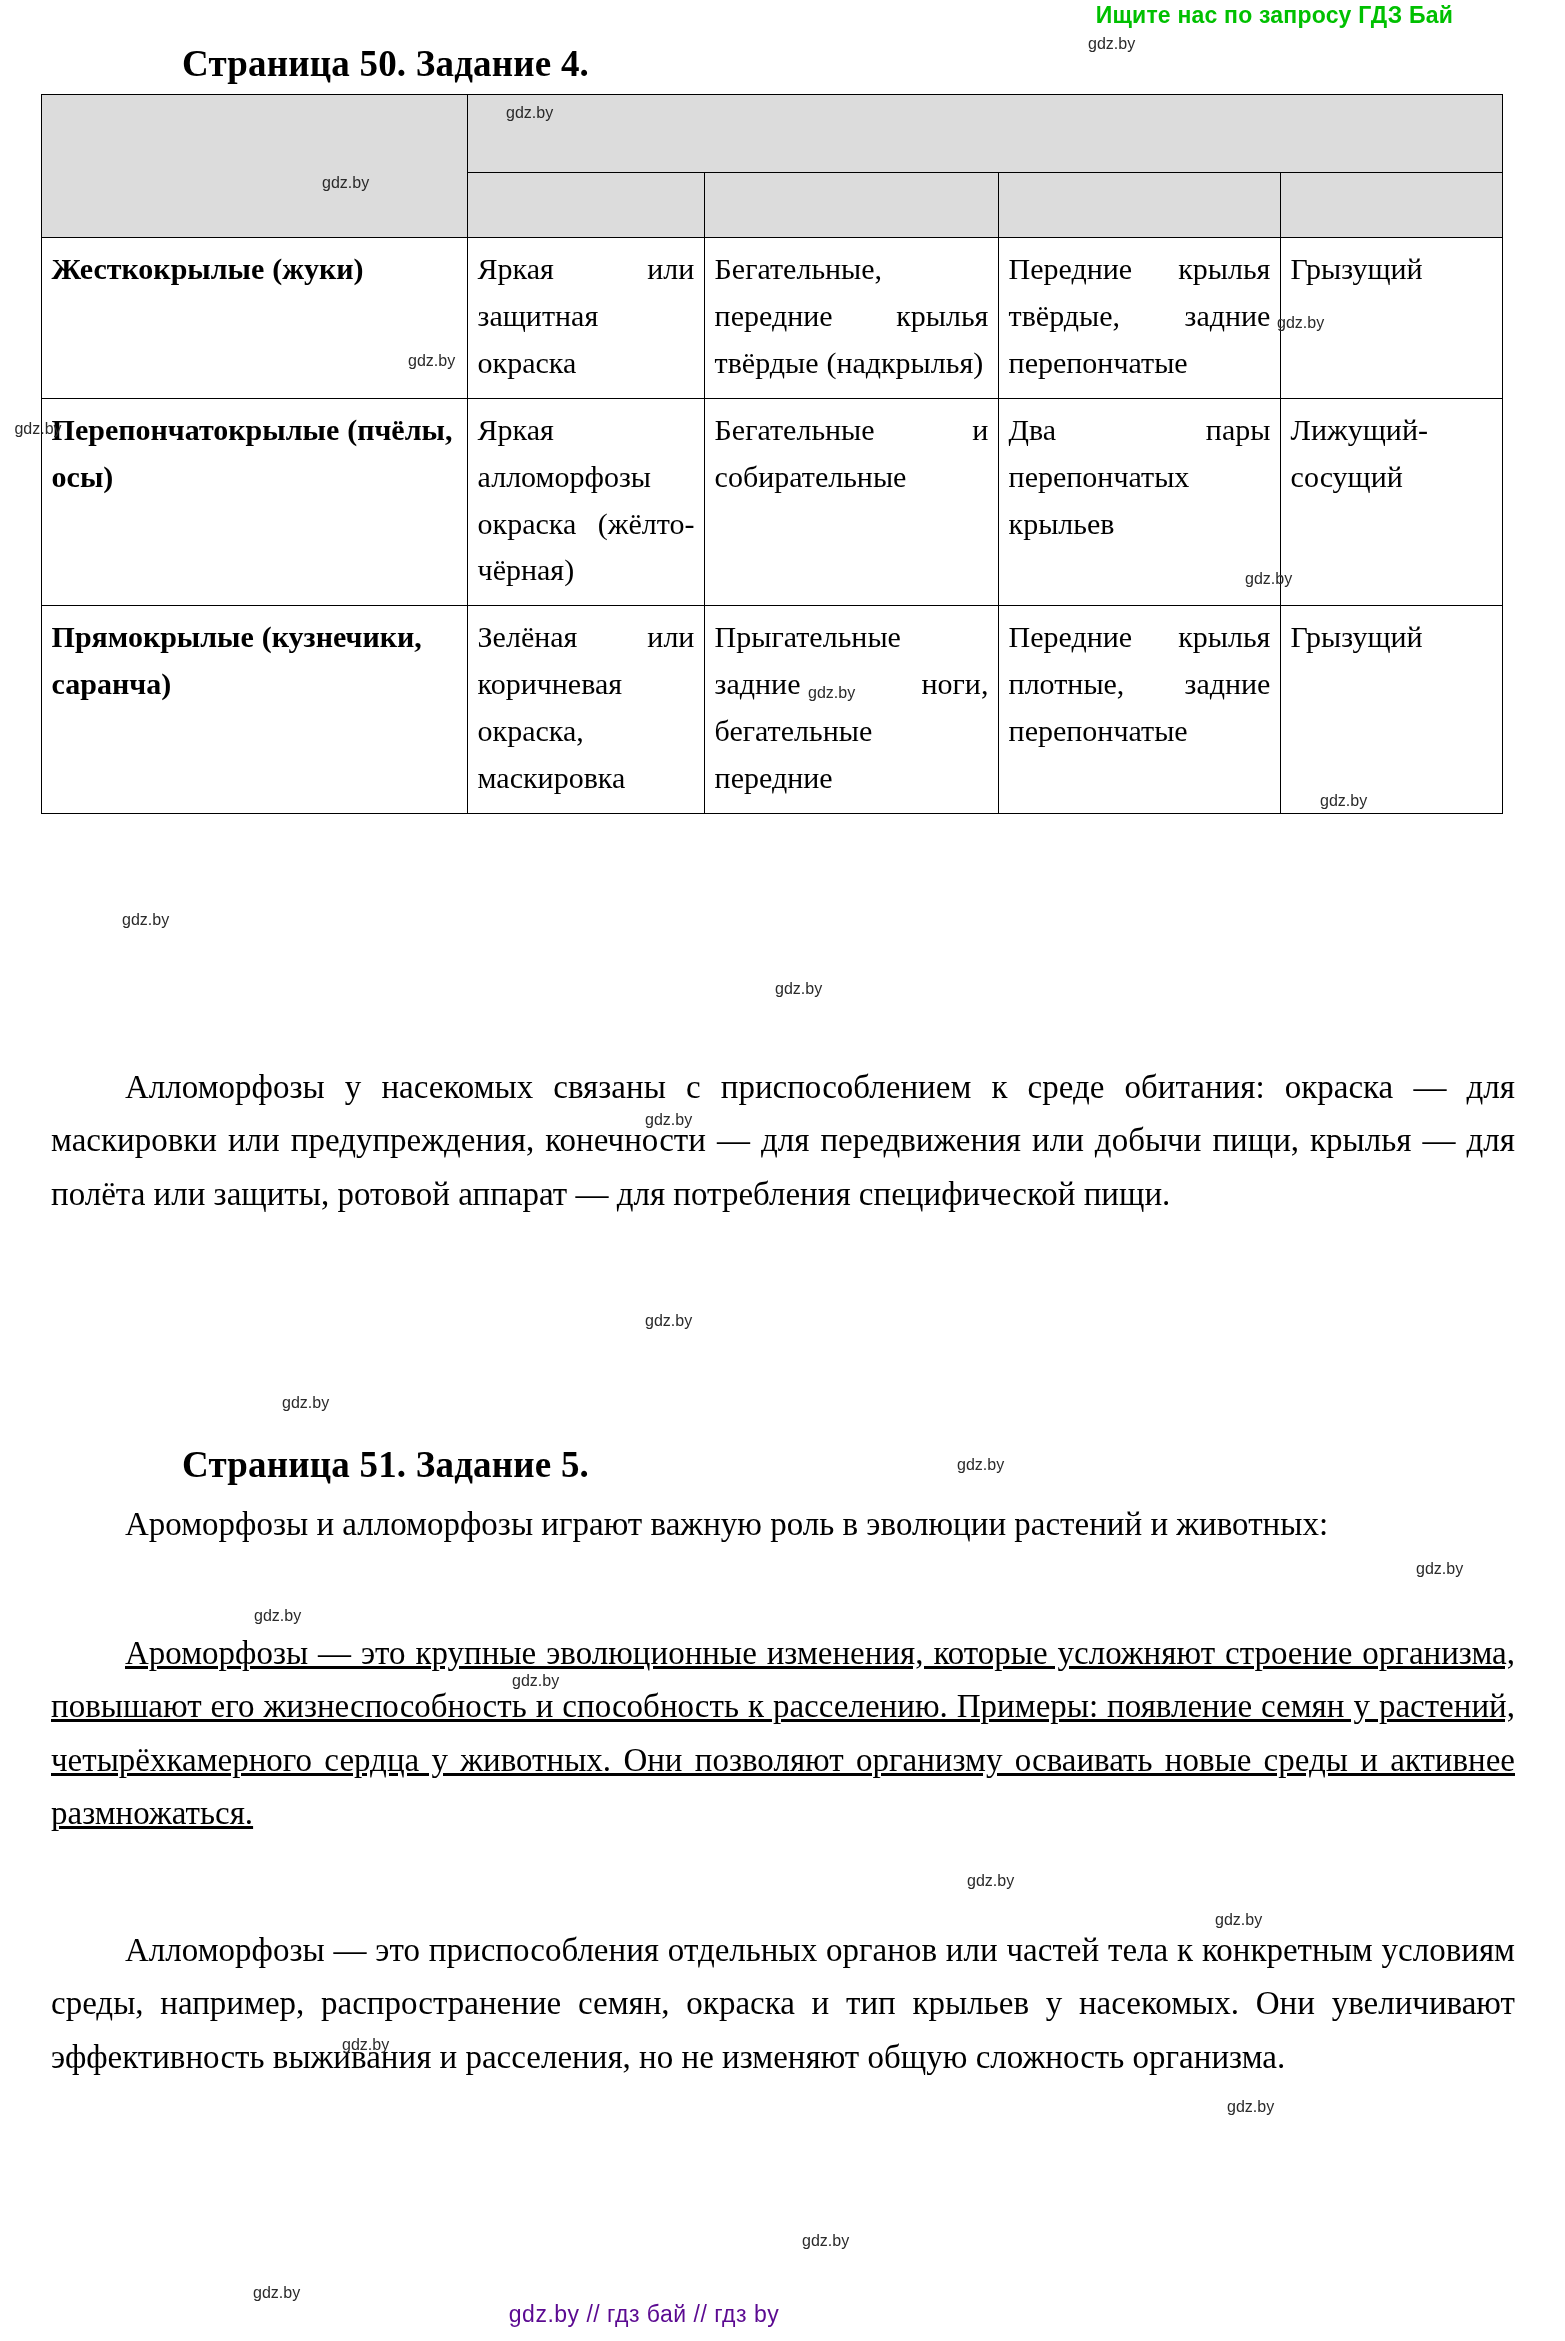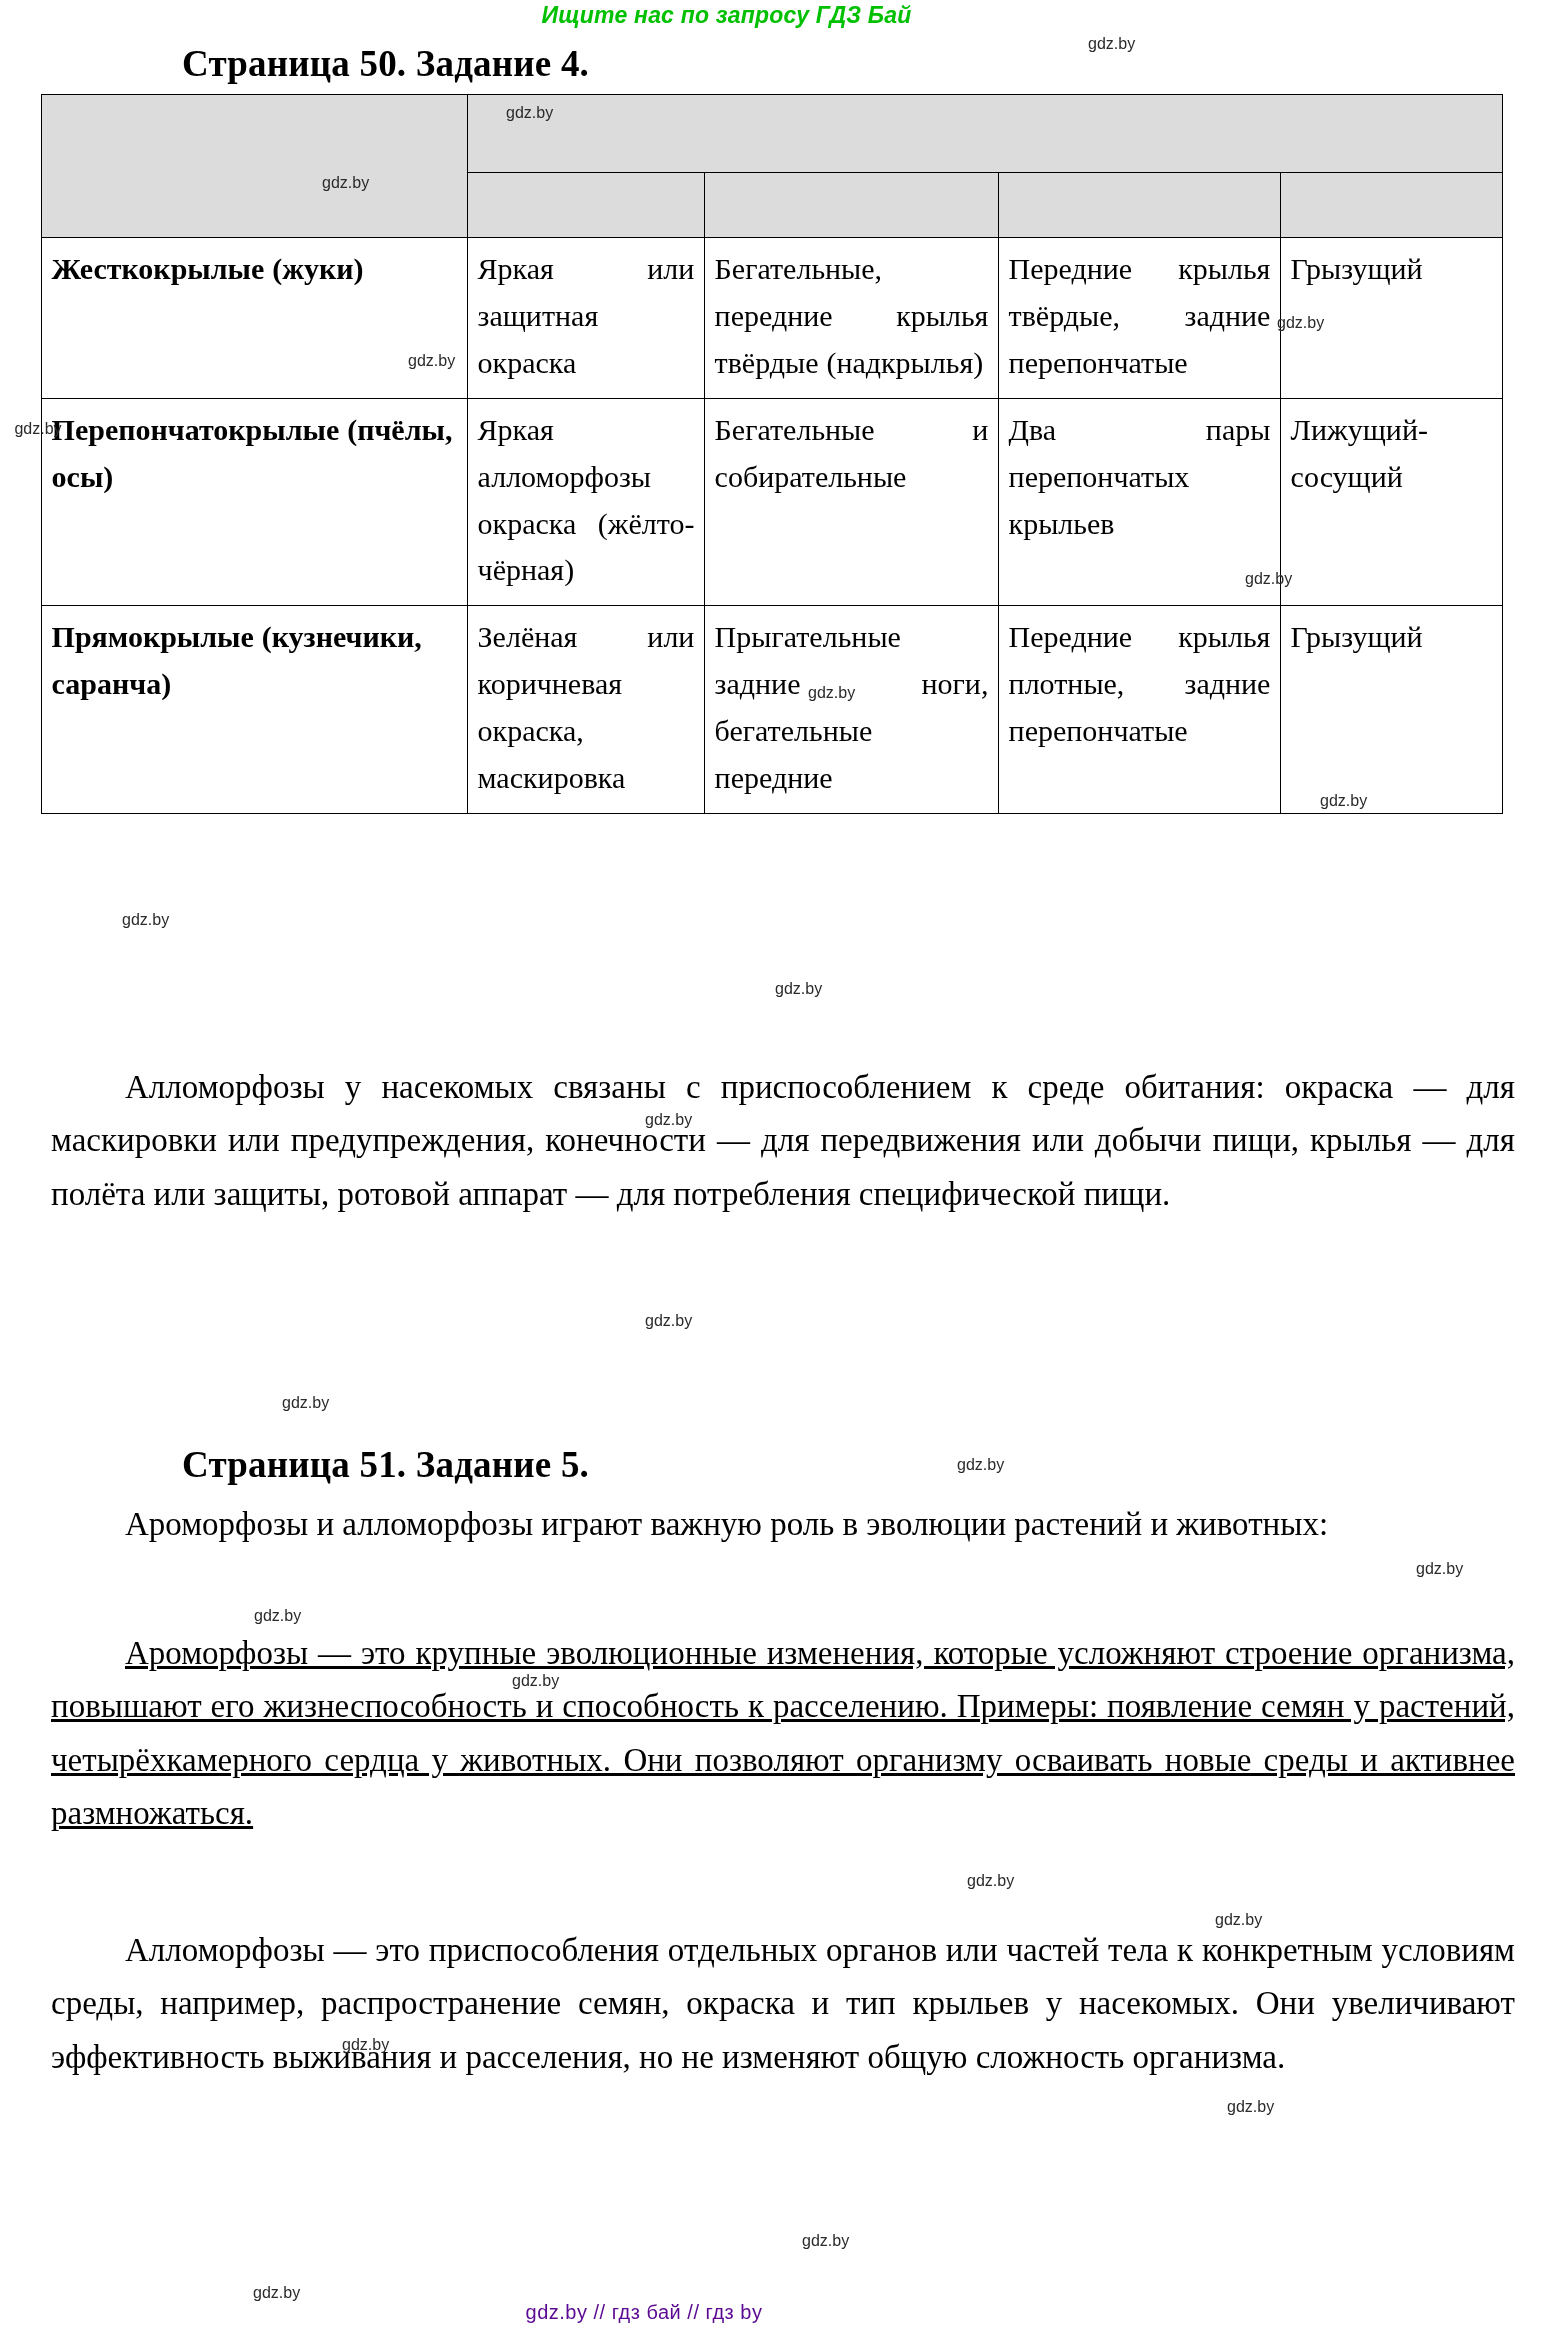--- a/index.html
+++ b/index.html
@@ -15,27 +15,26 @@
     color: #000000;
     overflow: hidden;
   }
 
   
   .banner {
     position: absolute;
     top: 1.6px;
     left: 0;
     width: 1453px;
-    text-align: center;
+    text-align: right;
     font-family: "Liberation Sans", sans-serif;
     font-size: 23px;
     font-weight: bold;
     color: #00c000;
     letter-spacing: 0.2px;
-    font-style: italic;
   }
 
   
   .heading {
     position: absolute;
     font-family: "Liberation Serif", serif;
     font-weight: bold;
     font-size: 37px;
     letter-spacing: 0.2px;
     white-space: nowrap;
@@ -96,21 +95,21 @@
   #para-allo2  { top: 1924px; }
 
   
   .footer {
     position: absolute;
     top: 2301px;
     left: 0;
     width: 1288px;
     text-align: center;
     font-family: "Liberation Sans", sans-serif;
-    font-size: 20px;
+    font-size: 23px;
     color: #5b0a91;
     letter-spacing: 0.5px;
   }
 
   
   .wm {
     position: absolute;
     font-family: "Liberation Sans", sans-serif;
     font-size: 16px;
     color: #2b2b2b;

